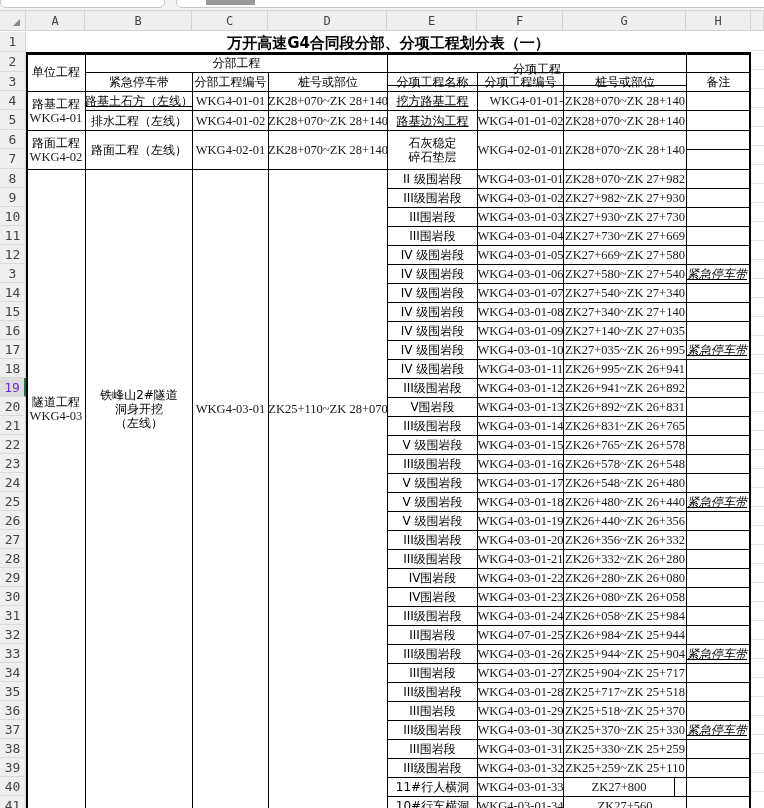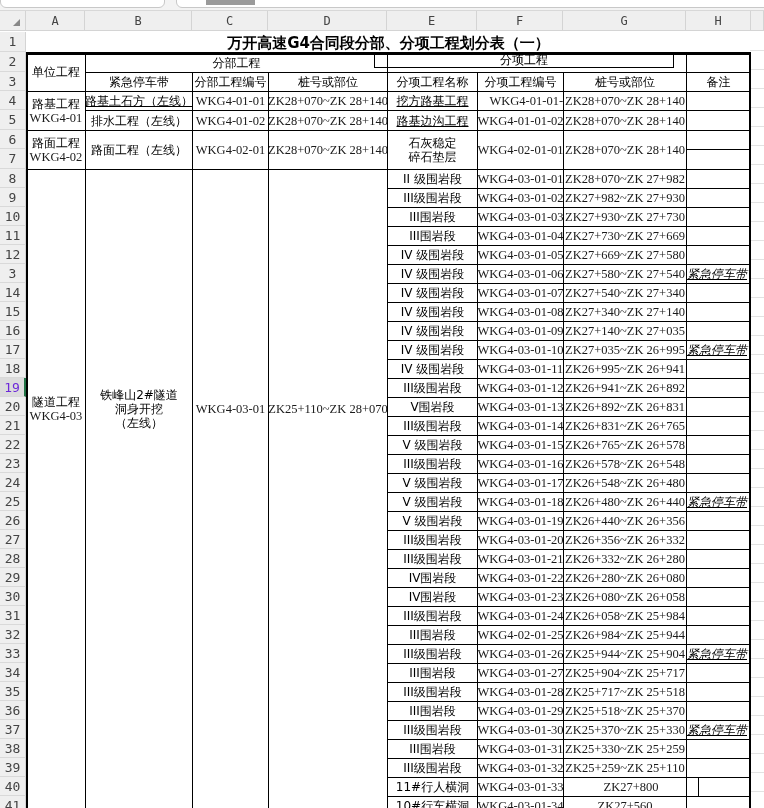--- a/index.html
+++ b/index.html
@@ -97,21 +97,21 @@
 
 <div class="sheet" id="sheet">
 
   <div class="cell title" style="left:26px;top:32px;width:725px;height:21px;">万开高速G4合同段分部、分项工程划分表（一）</div>
 
   <div class="cell cn b" style="left:26px;top:52px;width:60px;height:40px;">单位工程</div>
   <div class="cell cn b" style="left:85px;top:52px;width:303px;height:21px;">分部工程</div>
   <div class="cell cn b" style="left:85px;top:72px;width:108px;height:20px;">紧急停车带</div>
   <div class="cell cn b" style="left:192px;top:72px;width:77px;height:20px;">分部工程编号</div>
   <div class="cell cn b" style="left:268px;top:72px;width:120px;height:20px;">桩号或部位</div>
-  <div class="cell cn b" style="left:374px;top:52px;width:300px;height:16px;">分项工程</div>
+  <div class="cell cn b" style="left:387px;top:52px;width:300px;height:34px;">分项工程</div>
   <div class="cell cn b" style="left:387px;top:72px;width:91px;height:20px;">分项工程名称</div>
   <div class="cell cn b" style="left:477px;top:72px;width:87px;height:20px;">分项工程编号</div>
   <div class="cell cn b" style="left:563px;top:72px;width:124px;height:20px;">桩号或部位</div>
   <div class="cell b" style="left:686px;top:52px;width:65px;height:21px;"></div>
   <div class="cell cn b" style="left:686px;top:72px;width:65px;height:20px;">备注</div>
 
   <div class="cell b" style="left:26px;top:91px;width:60px;height:40px;flex-direction:column;">
     <span class="cn">路基工程</span>
     <span class="code">WKG4-01</span>
   </div>
@@ -254,21 +254,21 @@
       <div class="cell b note" style="left: 686px; top: 568px; width: 65px; height: 20px; justify-content: flex-start;"></div>
       <div class="cell b cn" style="left: 387px; top: 587px; width: 91px; height: 20px;">IV围岩段</div>
       <div class="cell b code" style="left: 477px; top: 587px; width: 87px; height: 20px;">WKG4-03-01-23</div>
       <div class="cell b code" style="left: 563px; top: 587px; width: 124px; height: 20px;">ZK26+080~ZK 26+058</div>
       <div class="cell b note" style="left: 686px; top: 587px; width: 65px; height: 20px; justify-content: flex-start;"></div>
       <div class="cell b cn" style="left: 387px; top: 606px; width: 91px; height: 20px;">III级围岩段</div>
       <div class="cell b code" style="left: 477px; top: 606px; width: 87px; height: 20px;">WKG4-03-01-24</div>
       <div class="cell b code" style="left: 563px; top: 606px; width: 124px; height: 20px;">ZK26+058~ZK 25+984</div>
       <div class="cell b note" style="left: 686px; top: 606px; width: 65px; height: 20px; justify-content: flex-start;"></div>
       <div class="cell b cn" style="left: 387px; top: 625px; width: 91px; height: 20px;">III围岩段</div>
-      <div class="cell b code" style="left: 477px; top: 625px; width: 87px; height: 20px;">WKG4-02-01-25</div>
+      <div class="cell b code" style="left: 477px; top: 625px; width: 87px; height: 20px;">WKG4-07-01-25</div>
       <div class="cell b code" style="left: 563px; top: 625px; width: 124px; height: 20px;">ZK26+984~ZK 25+944</div>
       <div class="cell b note" style="left: 686px; top: 625px; width: 65px; height: 20px; justify-content: flex-start;"></div>
       <div class="cell b cn" style="left: 387px; top: 644px; width: 91px; height: 20px;">III级围岩段</div>
       <div class="cell b code" style="left: 477px; top: 644px; width: 87px; height: 20px;">WKG4-03-01-26</div>
       <div class="cell b code" style="left: 563px; top: 644px; width: 124px; height: 20px;">ZK25+944~ZK 25+904</div>
       <div class="cell b note" style="left: 686px; top: 644px; width: 65px; height: 20px; justify-content: flex-start;">紧急停车带</div>
       <div class="cell b cn" style="left: 387px; top: 663px; width: 91px; height: 20px;">III围岩段</div>
       <div class="cell b code" style="left: 477px; top: 663px; width: 87px; height: 20px;">WKG4-03-01-27</div>
       <div class="cell b code" style="left: 563px; top: 663px; width: 124px; height: 20px;">ZK25+904~ZK 25+717</div>
       <div class="cell b note" style="left: 686px; top: 663px; width: 65px; height: 20px; justify-content: flex-start;"></div>
@@ -287,21 +287,21 @@
       <div class="cell b cn" style="left: 387px; top: 739px; width: 91px; height: 20px;">III围岩段</div>
       <div class="cell b code" style="left: 477px; top: 739px; width: 87px; height: 20px;">WKG4-03-01-31</div>
       <div class="cell b code" style="left: 563px; top: 739px; width: 124px; height: 20px;">ZK25+330~ZK 25+259</div>
       <div class="cell b note" style="left: 686px; top: 739px; width: 65px; height: 20px; justify-content: flex-start;"></div>
       <div class="cell b cn" style="left: 387px; top: 758px; width: 91px; height: 20px;">III级围岩段</div>
       <div class="cell b code" style="left: 477px; top: 758px; width: 87px; height: 20px;">WKG4-03-01-32</div>
       <div class="cell b code" style="left: 563px; top: 758px; width: 124px; height: 20px;">ZK25+259~ZK 25+110</div>
       <div class="cell b note" style="left: 686px; top: 758px; width: 65px; height: 20px; justify-content: flex-start;"></div>
       <div class="cell b cn" style="left: 387px; top: 777px; width: 91px; height: 20px;">11#行人横洞</div>
       <div class="cell b code" style="left: 477px; top: 777px; width: 87px; height: 20px;">WKG4-03-01-33</div>
-      <div class="cell b code" style="left: 563px; top: 777px; width: 136px; height: 20px;">ZK27+800</div>
+      <div class="cell b code" style="left: 563px; top: 777px; width: 112px; height: 20px;">ZK27+800</div>
       <div class="cell b note" style="left: 686px; top: 777px; width: 65px; height: 20px; justify-content: flex-start;"></div>
       <div class="cell b cn" style="left: 387px; top: 796px; width: 91px; height: 20px;">10#行车横洞</div>
       <div class="cell b code" style="left: 477px; top: 796px; width: 87px; height: 20px;">WKG4-03-01-34</div>
       <div class="cell b code" style="left: 563px; top: 796px; width: 124px; height: 20px;">ZK27+560</div>
       <div class="cell b note" style="left: 686px; top: 796px; width: 65px; height: 20px; justify-content: flex-start;"></div>
     </div>
 
   <div class="frame"></div>
 </div>
 

